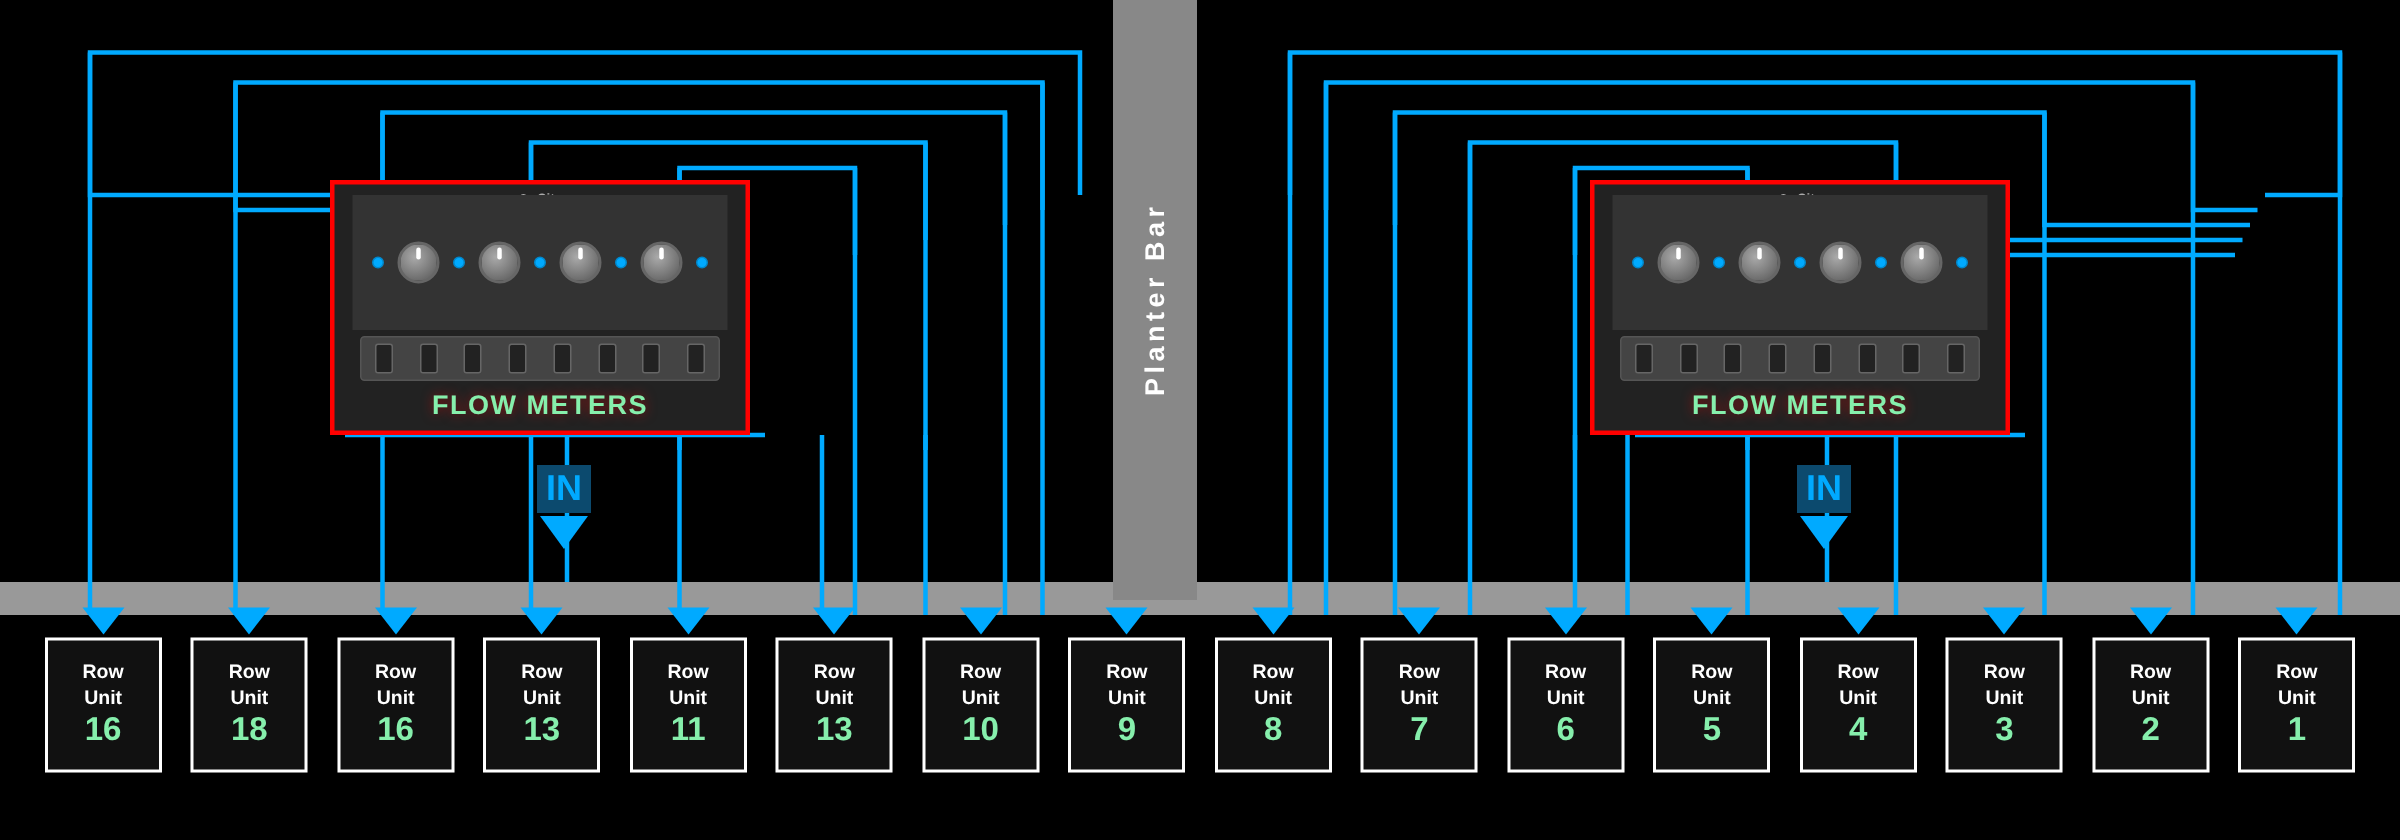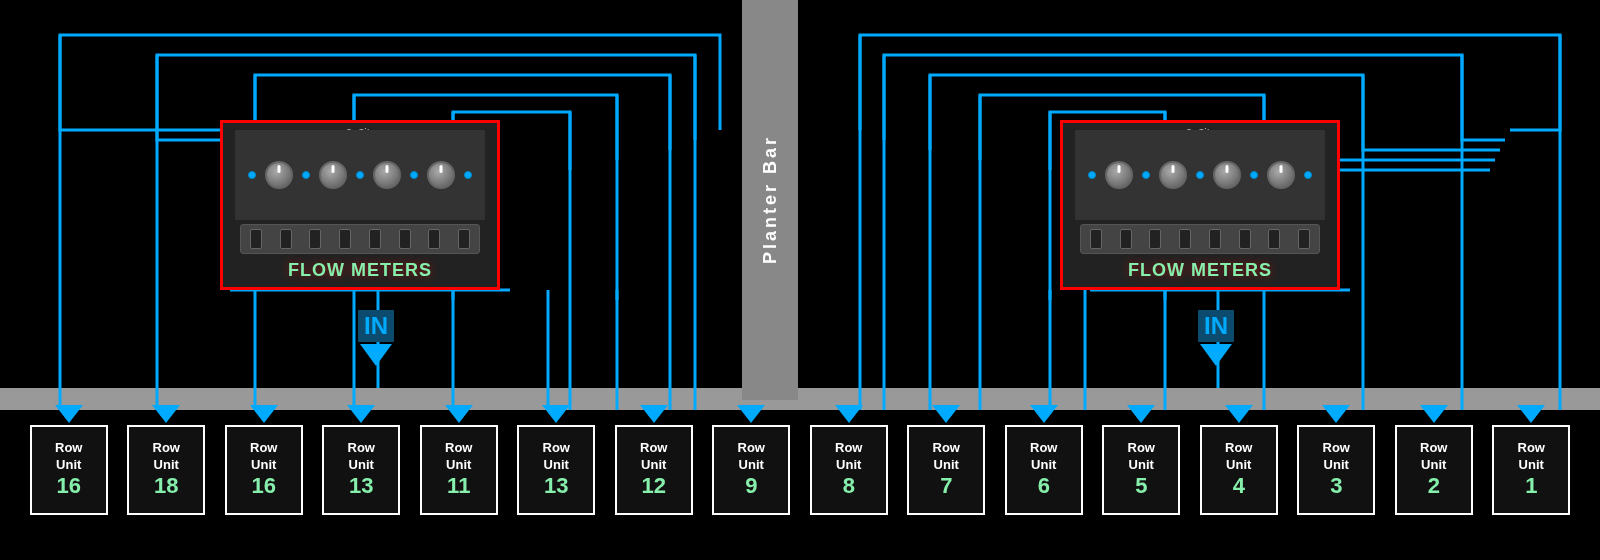--- a/index.html
+++ b/index.html
@@ -483,21 +483,21 @@
       <div class="row-unit-arrow"></div>
       <div class="row-unit-box">
         <span class="row-unit-label">Row<br>Unit</span>
         <span class="row-unit-number">13</span>
       </div>
     </div>
     <div class="row-unit">
       <div class="row-unit-arrow"></div>
       <div class="row-unit-box">
         <span class="row-unit-label">Row<br>Unit</span>
-        <span class="row-unit-number">12</span>
+        <span class="row-unit-number">10</span>
       </div>
     </div>
     <div class="row-unit">
       <div class="row-unit-arrow"></div>
       <div class="row-unit-box">
         <span class="row-unit-label">Row<br>Unit</span>
         <span class="row-unit-number">9</span>
       </div>
     </div>
     <div class="row-unit">

